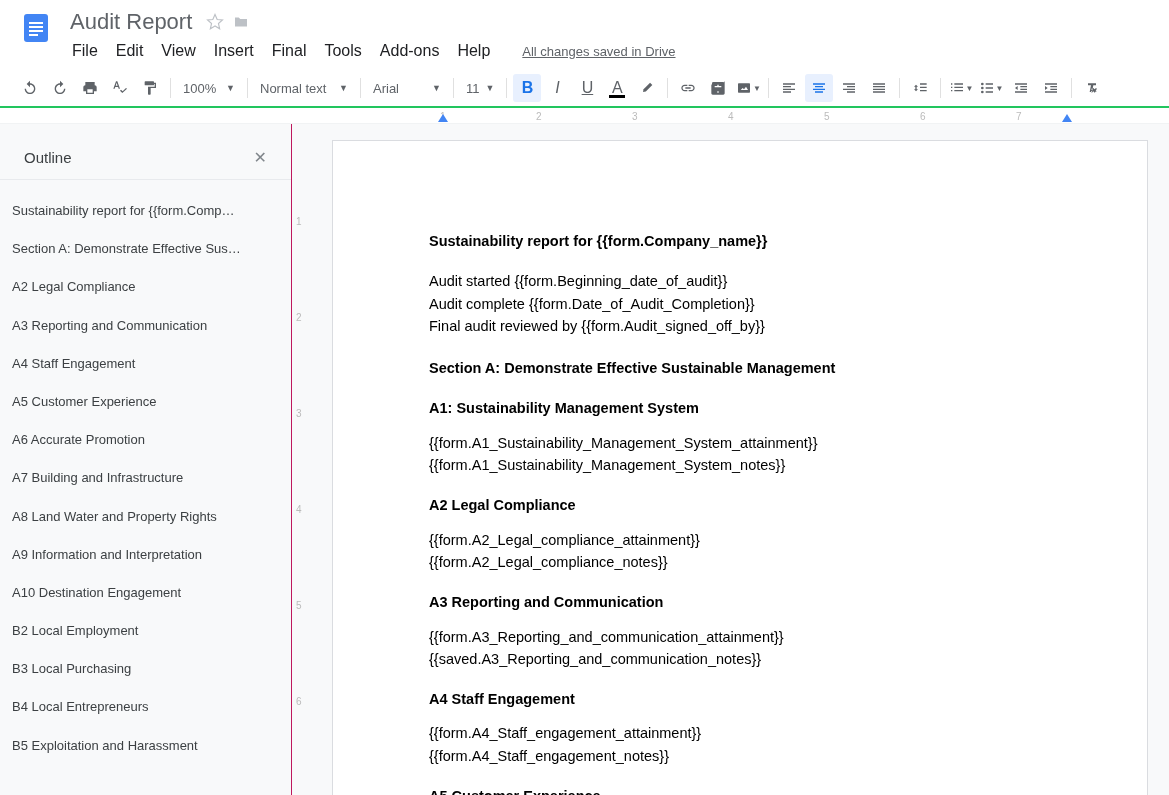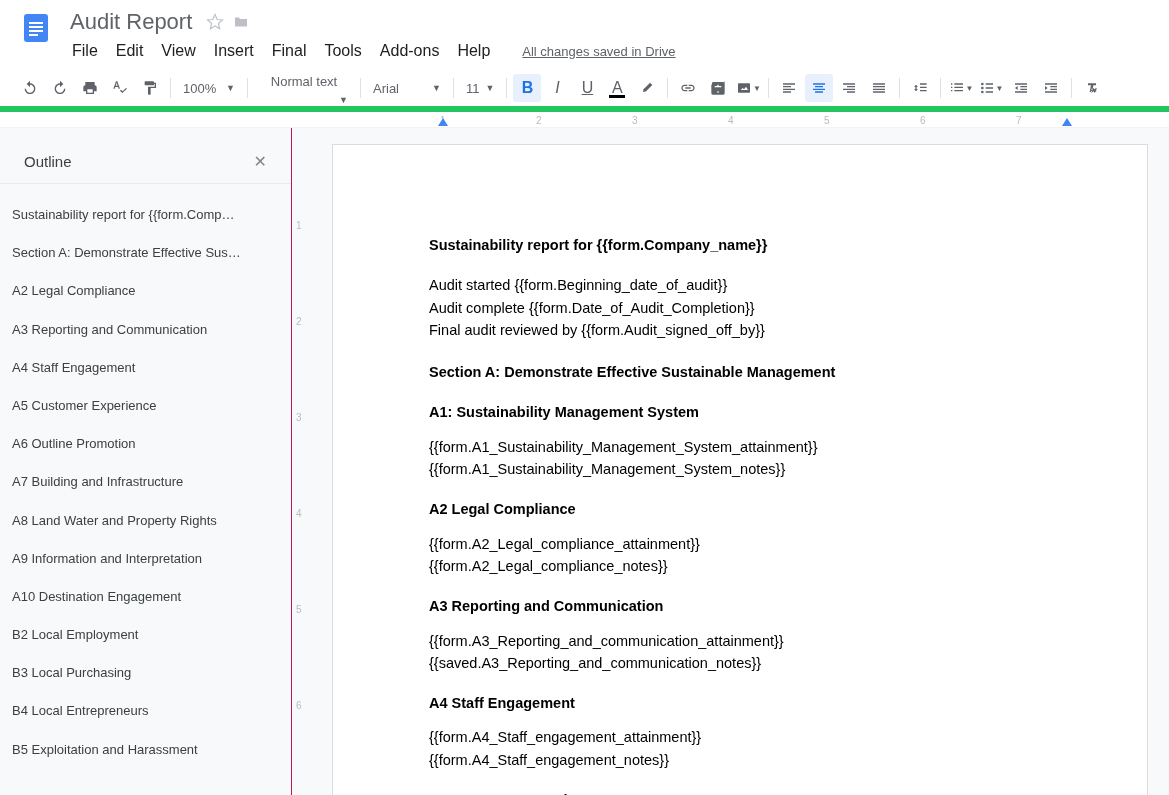--- a/index.html
+++ b/index.html
@@ -9,28 +9,28 @@
 .logo { width: 40px; height: 40px; margin-right: 8px; display: flex; align-items: center; justify-content: center; }
 .logo-svg { width: 36px; height: 36px; }
 .title-area { flex: 1; }
 .title-row { display: flex; align-items: center; gap: 8px; height: 28px; }
 .doc-title { font-size: 22px; color: #5f6368; padding: 2px 6px; }
 .star-icon, .folder-icon { width: 18px; height: 18px; fill: #bdc1c6; cursor: pointer; }
 .menu-row { display: flex; gap: 2px; margin-top: 2px; align-items: center; }
 .menu-item { font-size: 16px; color: #202124; padding: 4px 8px; cursor: pointer; border-radius: 3px; }
 .save-status { font-size: 13px; color: #5f6368; text-decoration: underline; padding: 4px 8px; }
 
-.toolbar { display: flex; align-items: center; padding: 4px 16px; border-bottom: 6px solid #22c55e; gap: 2px; margin-top: 6px; }
+.toolbar { display: flex; align-items: center; padding: 4px 16px; border-bottom: 2px solid #22c55e; gap: 2px; margin-top: 6px; }
 .tb-btn { width: 28px; height: 28px; display: flex; align-items: center; justify-content: center; cursor: pointer; border-radius: 3px; color: #5f6368; }
 .tb-btn.active { background: #e8f0fe; color: #1a73e8; }
 .tb-sep { width: 1px; height: 20px; background: #e0e0e0; margin: 0 4px; }
 .tb-dropdown { display: flex; align-items: center; padding: 0 6px; height: 28px; cursor: pointer; font-size: 13px; color: #5f6368; gap: 6px; border-radius: 3px; min-width: 50px; }
 .tb-dropdown .chev { font-size: 9px; margin-left: auto; }
 .zoom-dd { min-width: 64px; }
-.style-dd { min-width: 100px; flex-direction: column; }
+.style-dd { min-width: 100px; }
 .font-dd { min-width: 80px; }
 .fs-dd { min-width: 40px; }
 .text-color { position: relative; }
 .text-color::after { content:''; position:absolute; bottom:4px; left:6px; right:6px; height:3px; background:#000; }
 .highlight-color { color:#5f6368; }
 .underline-u { text-decoration: underline; }
 
 .ruler { height: 16px; background: #fff; border-bottom: 1px solid #f1f3f4; position: relative; font-size: 9px; color: #999; overflow:hidden; }
 .ruler-inner { position:absolute; left:344px; right:0; top:0; bottom:0; }
 .ruler-tick { position:absolute; top:3px; font-size:10px; color:#bbb; }
@@ -257,21 +257,21 @@
     <div class="outline-header">
       <span class="outline-title">Outline</span>
       <span class="outline-close">✕</span>
     </div>
     <div class="outline-item bold">Sustainability report for {{form.Comp…</div>
     <div class="outline-item bold">Section A: Demonstrate Effective Sus…</div>
     <div class="outline-item">A2 Legal Compliance</div>
     <div class="outline-item">A3 Reporting and Communication</div>
     <div class="outline-item">A4 Staff Engagement</div>
     <div class="outline-item">A5 Customer Experience</div>
-    <div class="outline-item">A6 Outline Promotion</div>
+    <div class="outline-item">A6 Accurate Promotion</div>
     <div class="outline-item">A7 Building and Infrastructure</div>
     <div class="outline-item">A8 Land Water and Property Rights</div>
     <div class="outline-item">A9 Information and Interpretation</div>
     <div class="outline-item">A10 Destination Engagement</div>
     <div class="outline-item">B2 Local Employment</div>
     <div class="outline-item">B3 Local Purchasing</div>
     <div class="outline-item">B4 Local Entrepreneurs</div>
     <div class="outline-item">B5 Exploitation and Harassment</div>
   </div>
 

